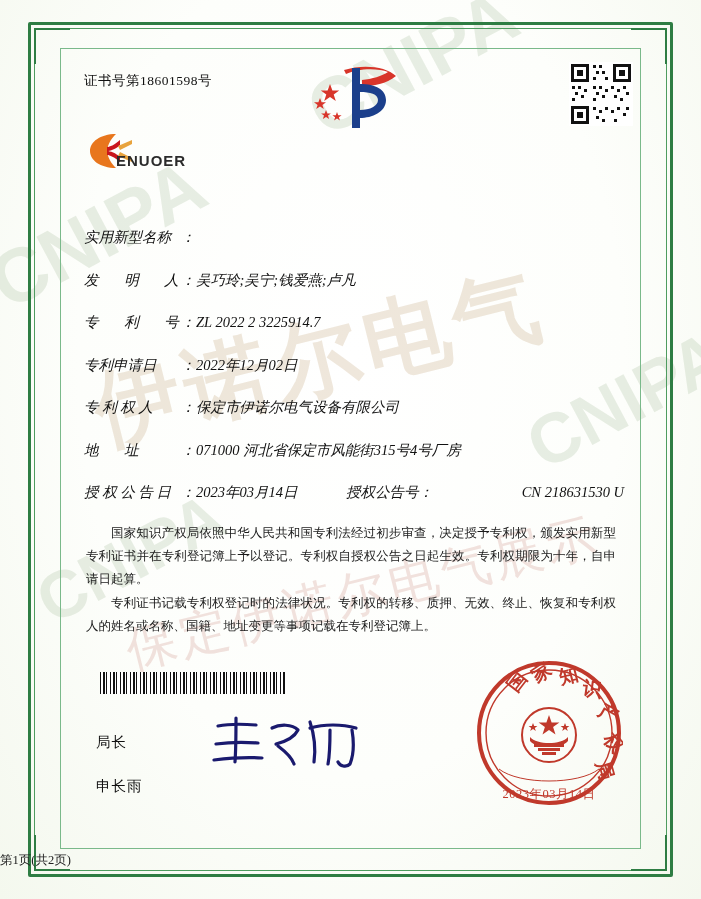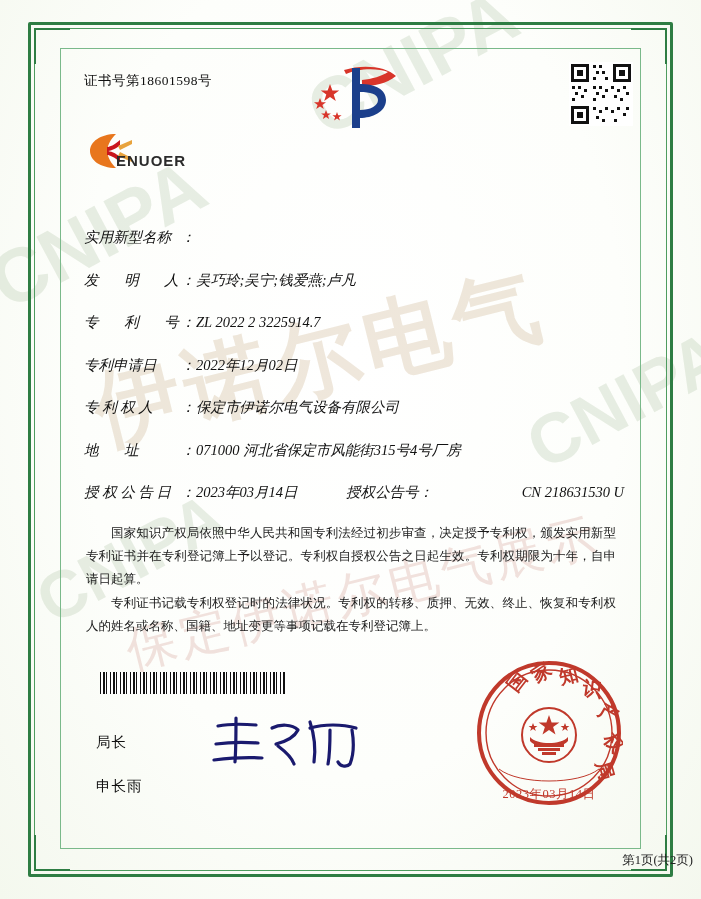--- a/index.html
+++ b/index.html
@@ -227,25 +227,24 @@
     right: 92px; bottom: 96px;
     width: 120px;
     text-align: center;
     font-size: 12.5px;
     color: #c0392b;
     letter-spacing: 0.5px;
   }
 
   .footer {
     position: absolute;
-    left: 0; right: 8px; bottom: 30px;
-    text-align: right;
+    left: 0; right: 0; bottom: 30px;
+    text-align: left;
     font-size: 12.5px;
     color: #222;
-    padding-left: 40px;
   }
 </style>
 </head>
 <body>
 
 <div class="page">
 
   <div class="wm wm-a">CNIPA</div>
   <div class="wm wm-b">CNIPA</div>
   <div class="wm wm-c">CNIPA</div>

